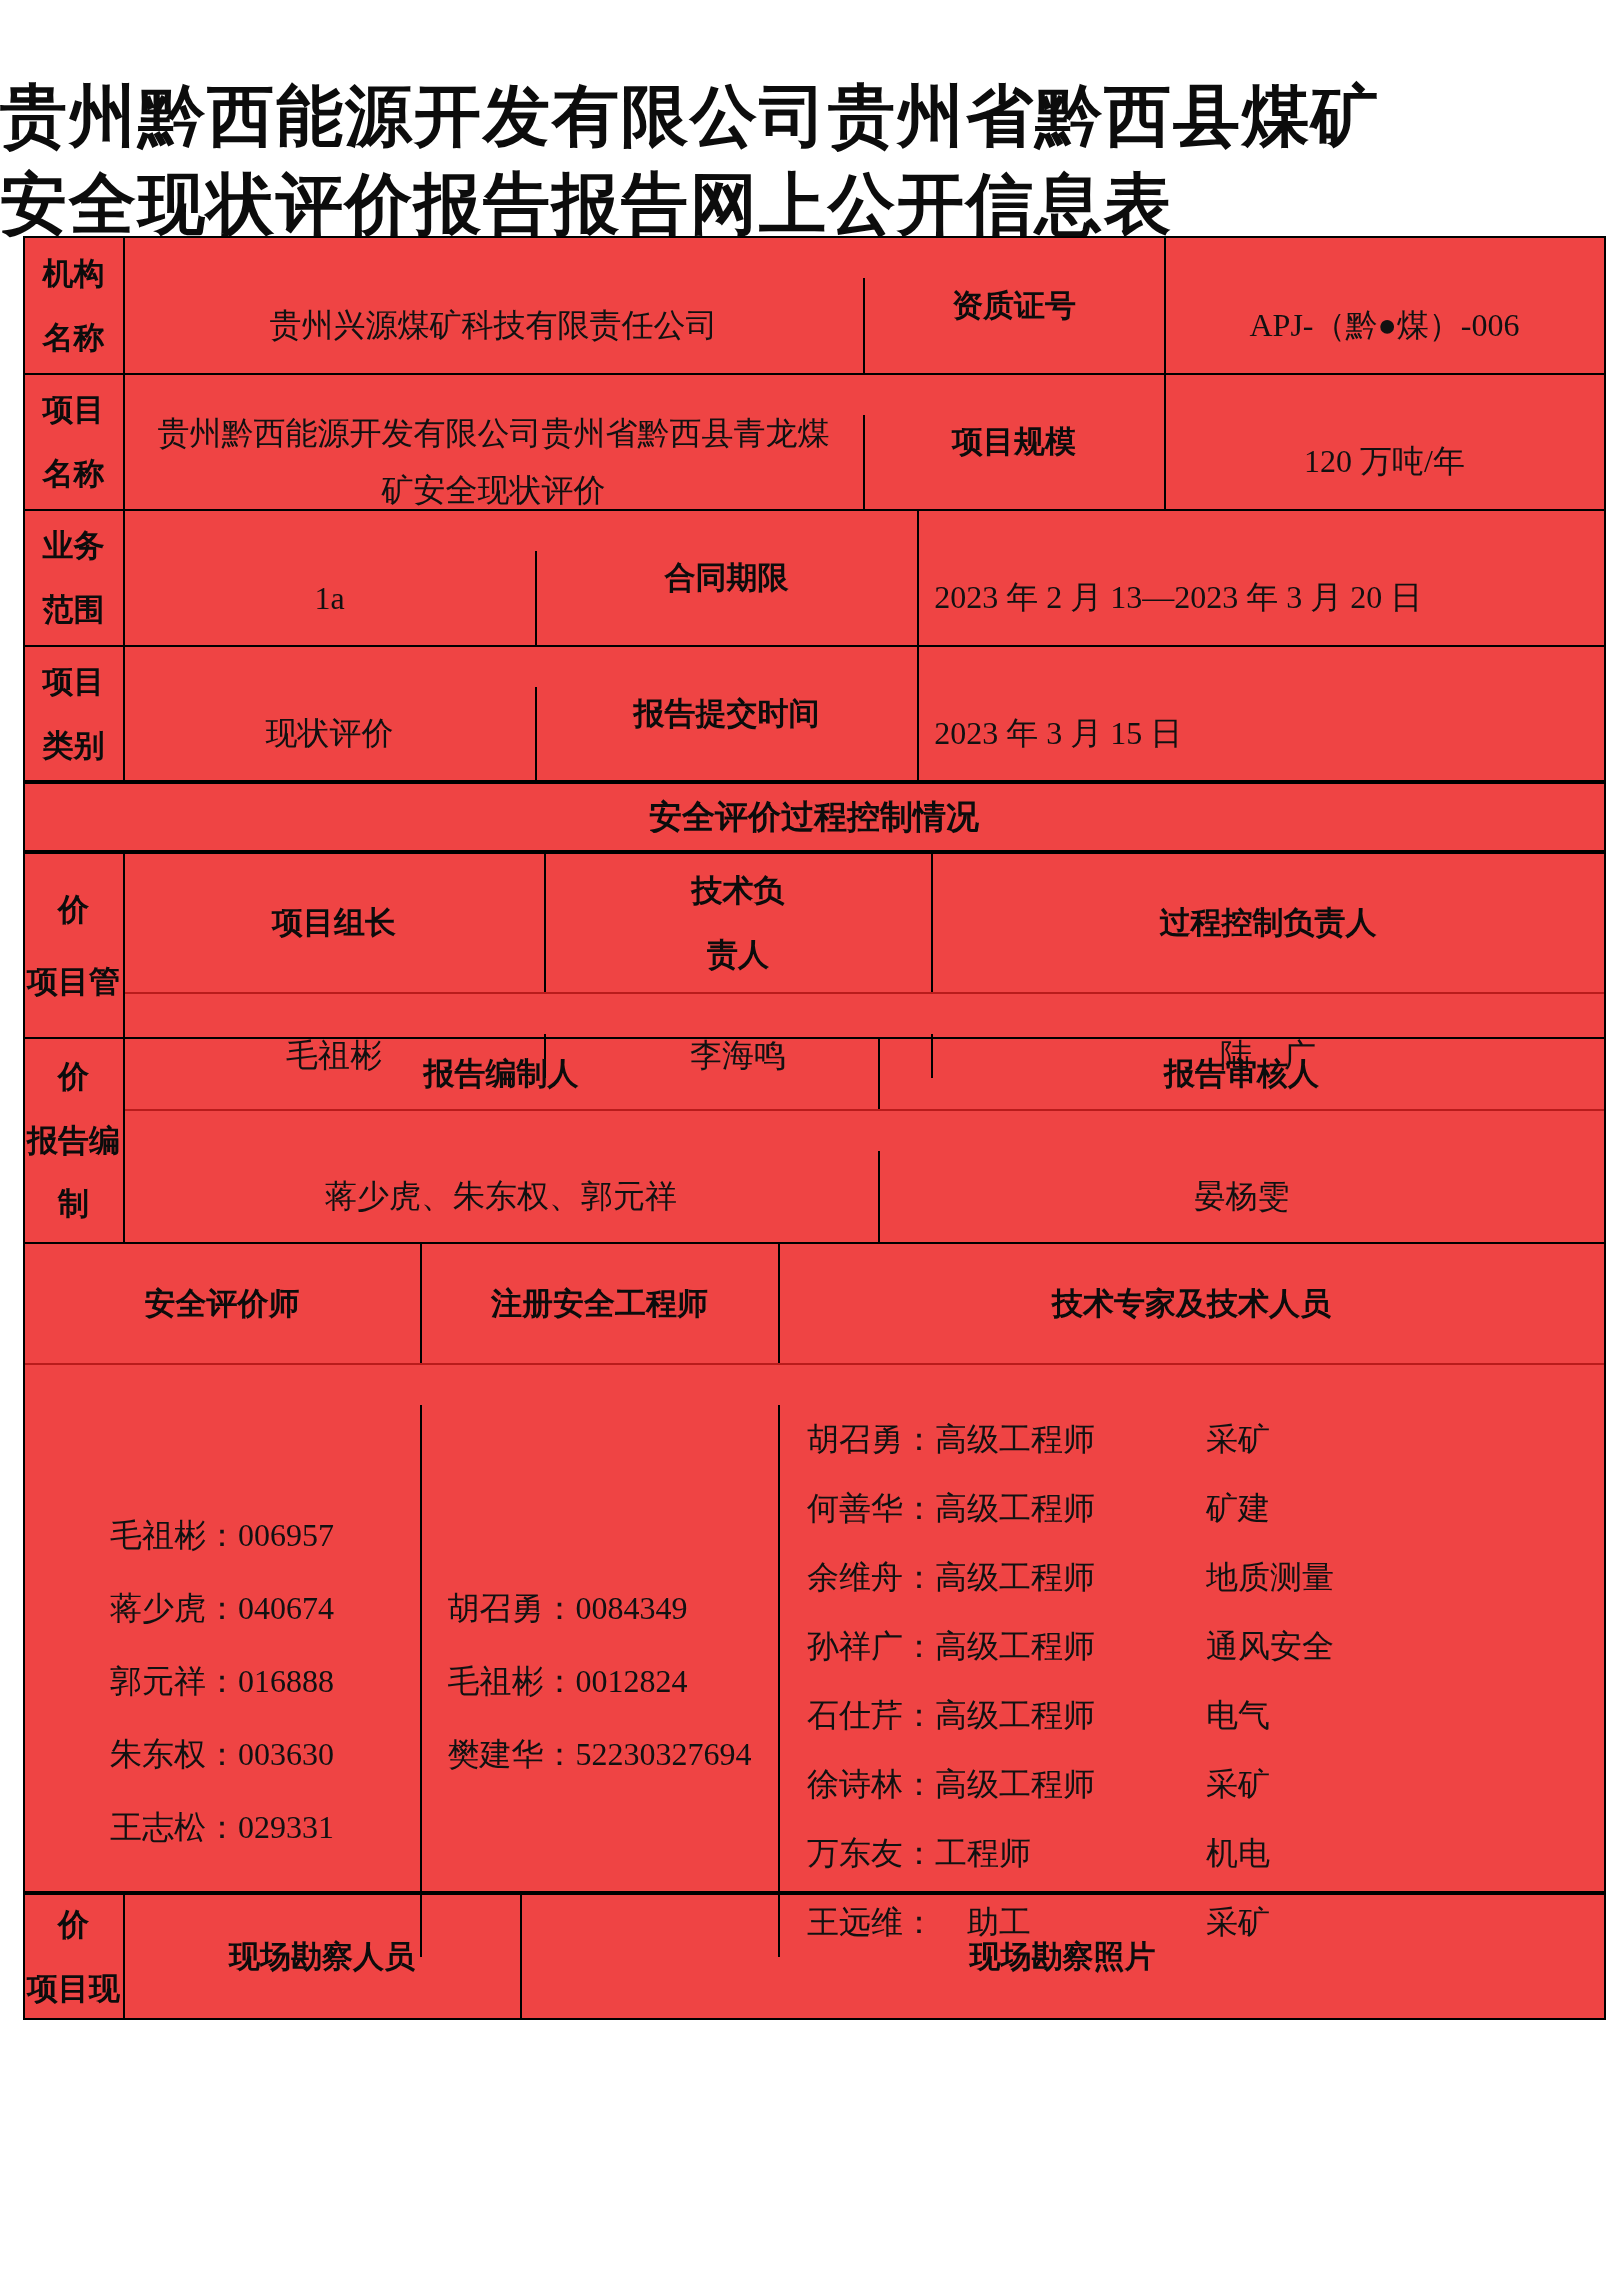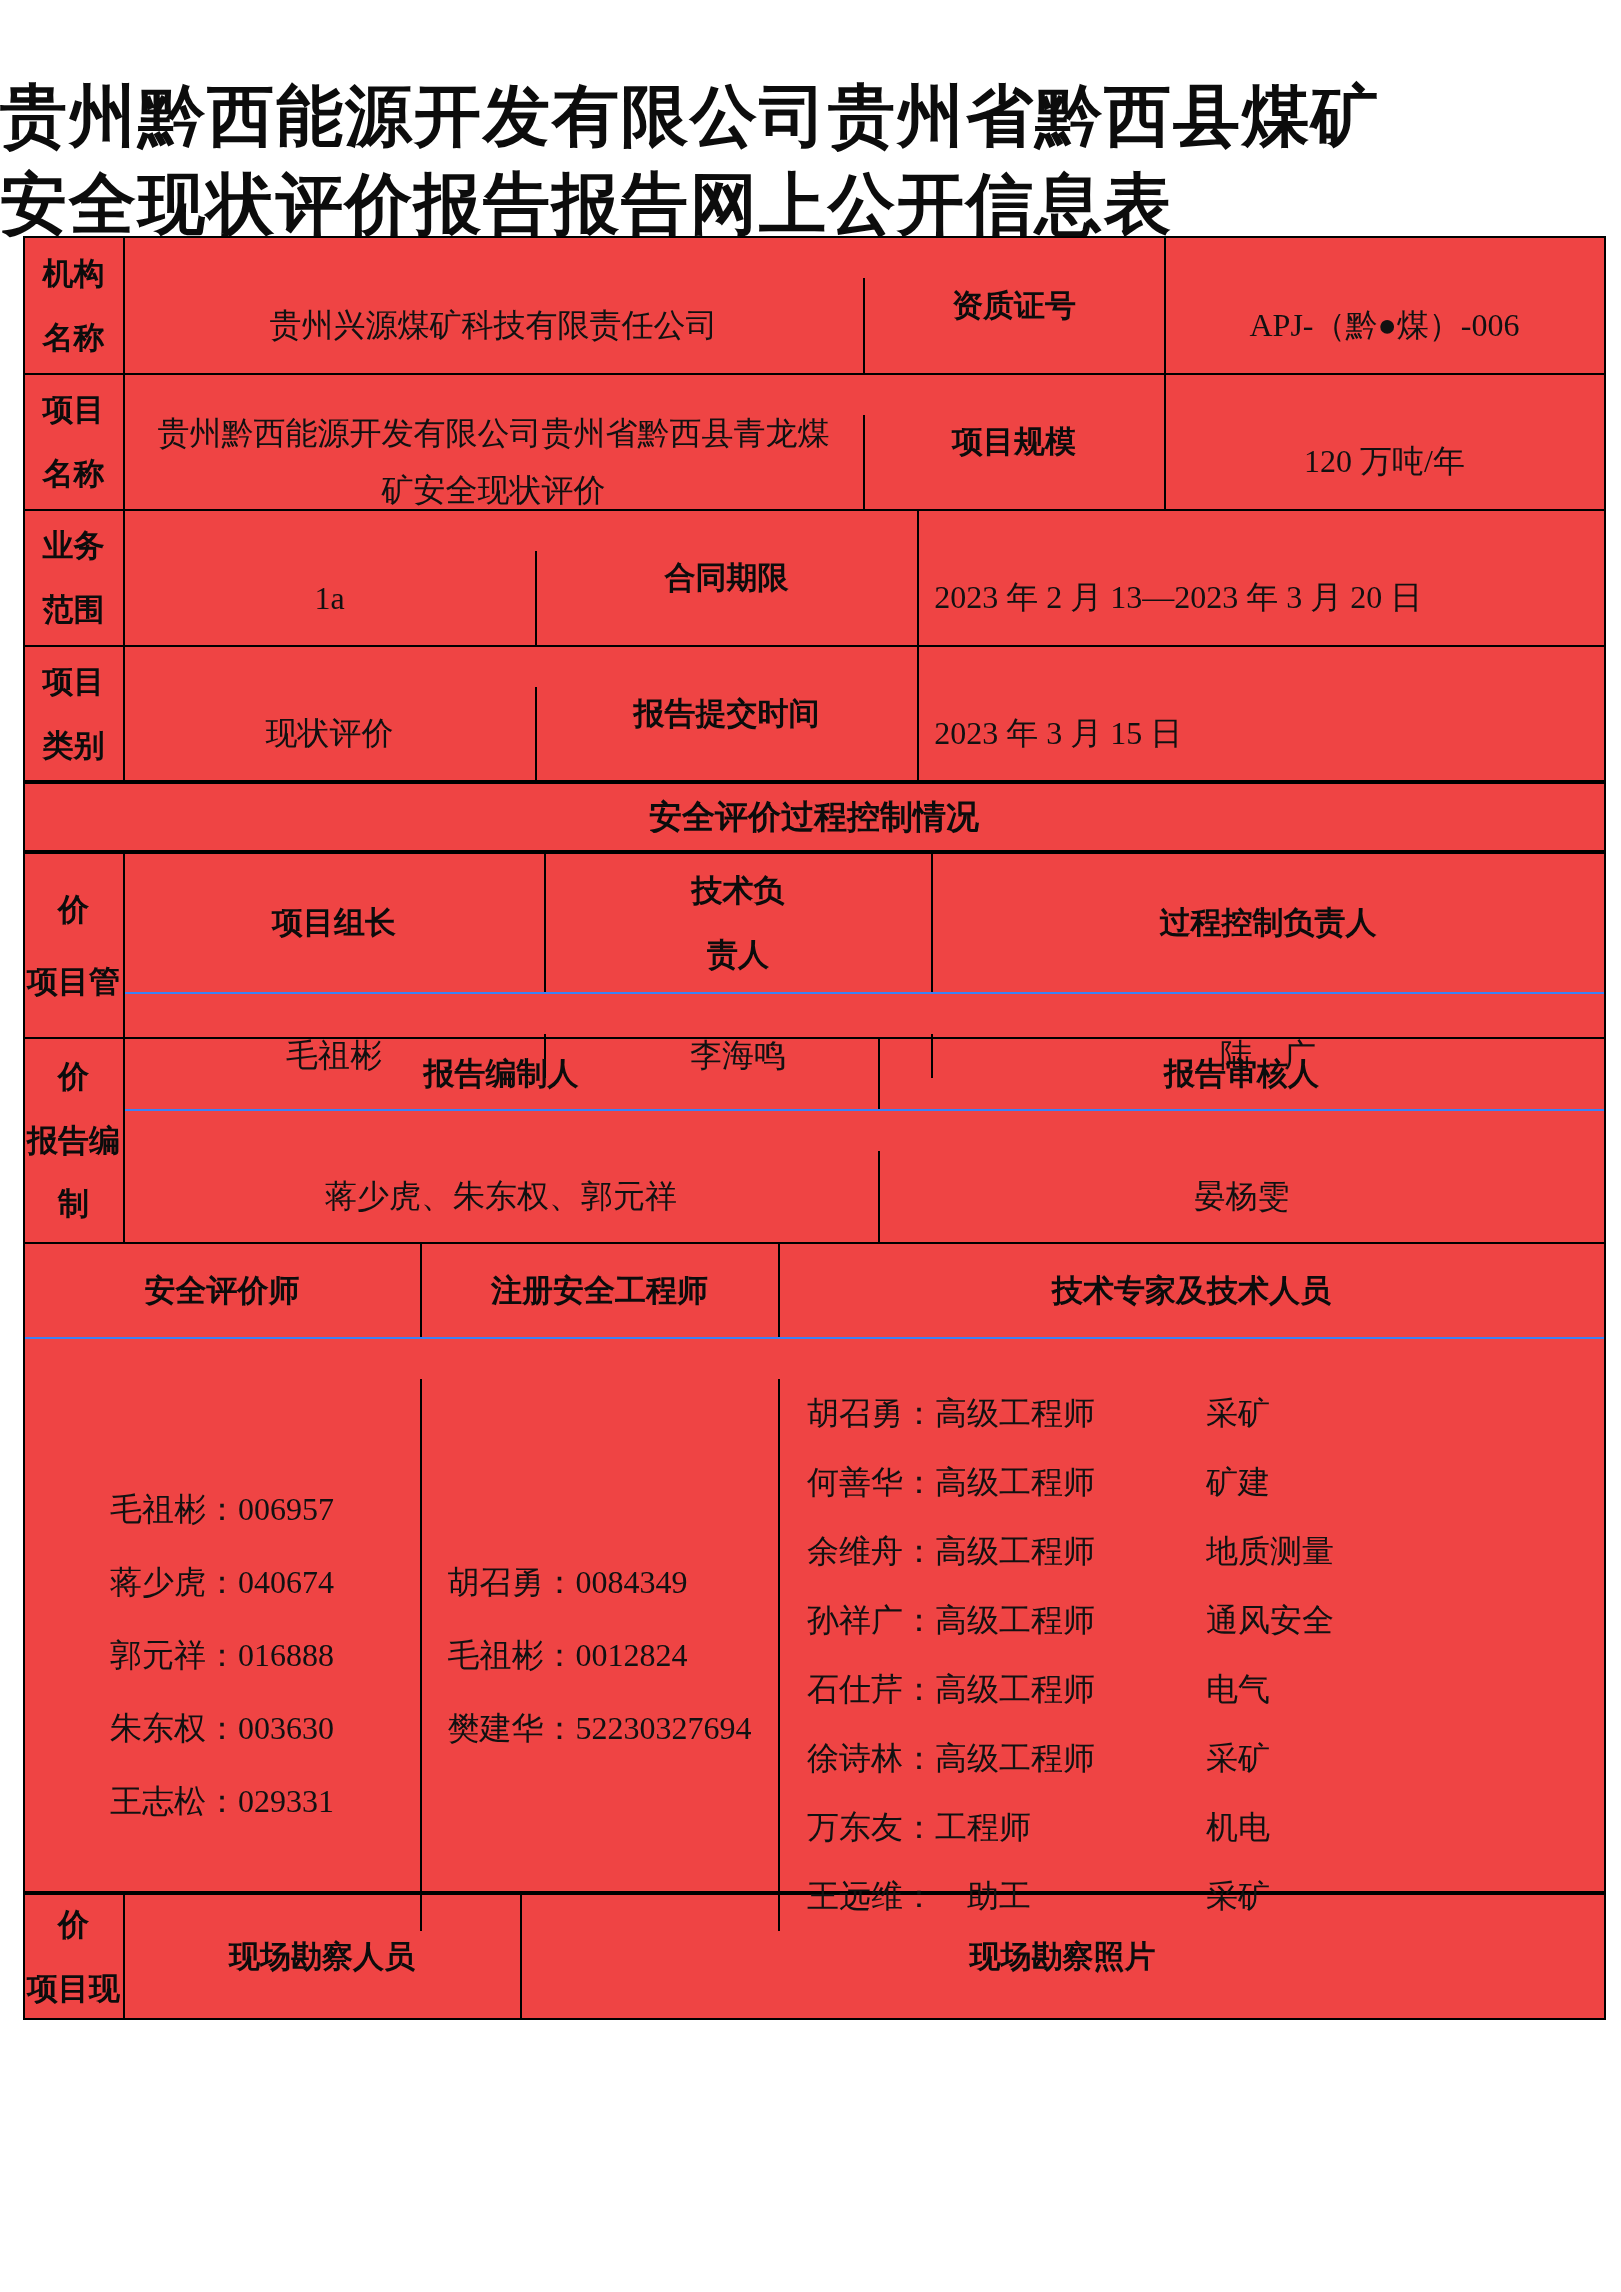--- a/index.html
+++ b/index.html
@@ -39,21 +39,21 @@
   .c-m2 { width:387px; flex:none; }
   .c-w  { width:755px; flex:none; }
   .c-p1 { width:397px; flex:none; }
   .c-p2 { width:358px; flex:none; }
 
   .h140 { height:137px; } .h139 { height:136px; } .h71 { height:70px; }
   .h126 { height:123px; }
 
   .sec { align-items:stretch; }
   .sec-right { flex:1 1 auto; display:flex; flex-direction:column; min-width:0; }
-  .srow { display:flex; border-bottom:2px solid #3b82f6; box-sizing:border-box; flex:none; }
+  .srow { display:flex; border-bottom:2px solid #b91c1c; box-sizing:border-box; flex:none; }
   .srow:last-child { border-bottom:none; flex:1 1 auto; }
   .srow .cell:last-child { border-right:none; }
 
   .left-al { align-items:flex-start; text-align:left; padding-left:15.7px; }
   .wrap2 { line-height:1.78; padding:0 33px; }
 
   .list-wrap { display:flex; flex-direction:column; justify-content:center; align-items:center; }
   .list { text-align:left; }
   .li { line-height:73px; white-space:nowrap; }
   .exp-cell { align-items:flex-start; padding-left:27.4px; }
@@ -135,21 +135,21 @@
         </div>
         <div class="srow">
           <div class="cell c-w val">蒋少虎、朱东权、郭元祥</div>
           <div class="cell grow val">晏杨雯</div>
         </div>
       </div>
     </div>
 
     <div class="row sec bb-thick" style="height:651px;">
       <div class="sec-right">
-        <div class="srow bb-thick" style="height:95px;">
+        <div class="srow bb-thick" style="height:121px;">
           <div class="cell c-p1 lab">安全评价师</div>
           <div class="cell c-p2 lab">注册安全工程师</div>
           <div class="cell grow lab">技术专家及技术人员</div>
         </div>
         <div class="srow">
           <div class="cell c-p1 val list-wrap">
             <div class="list">
               <div class="li">毛祖彬：006957</div>
               <div class="li">蒋少虎：040674</div>
               <div class="li">郭元祥：016888</div>

